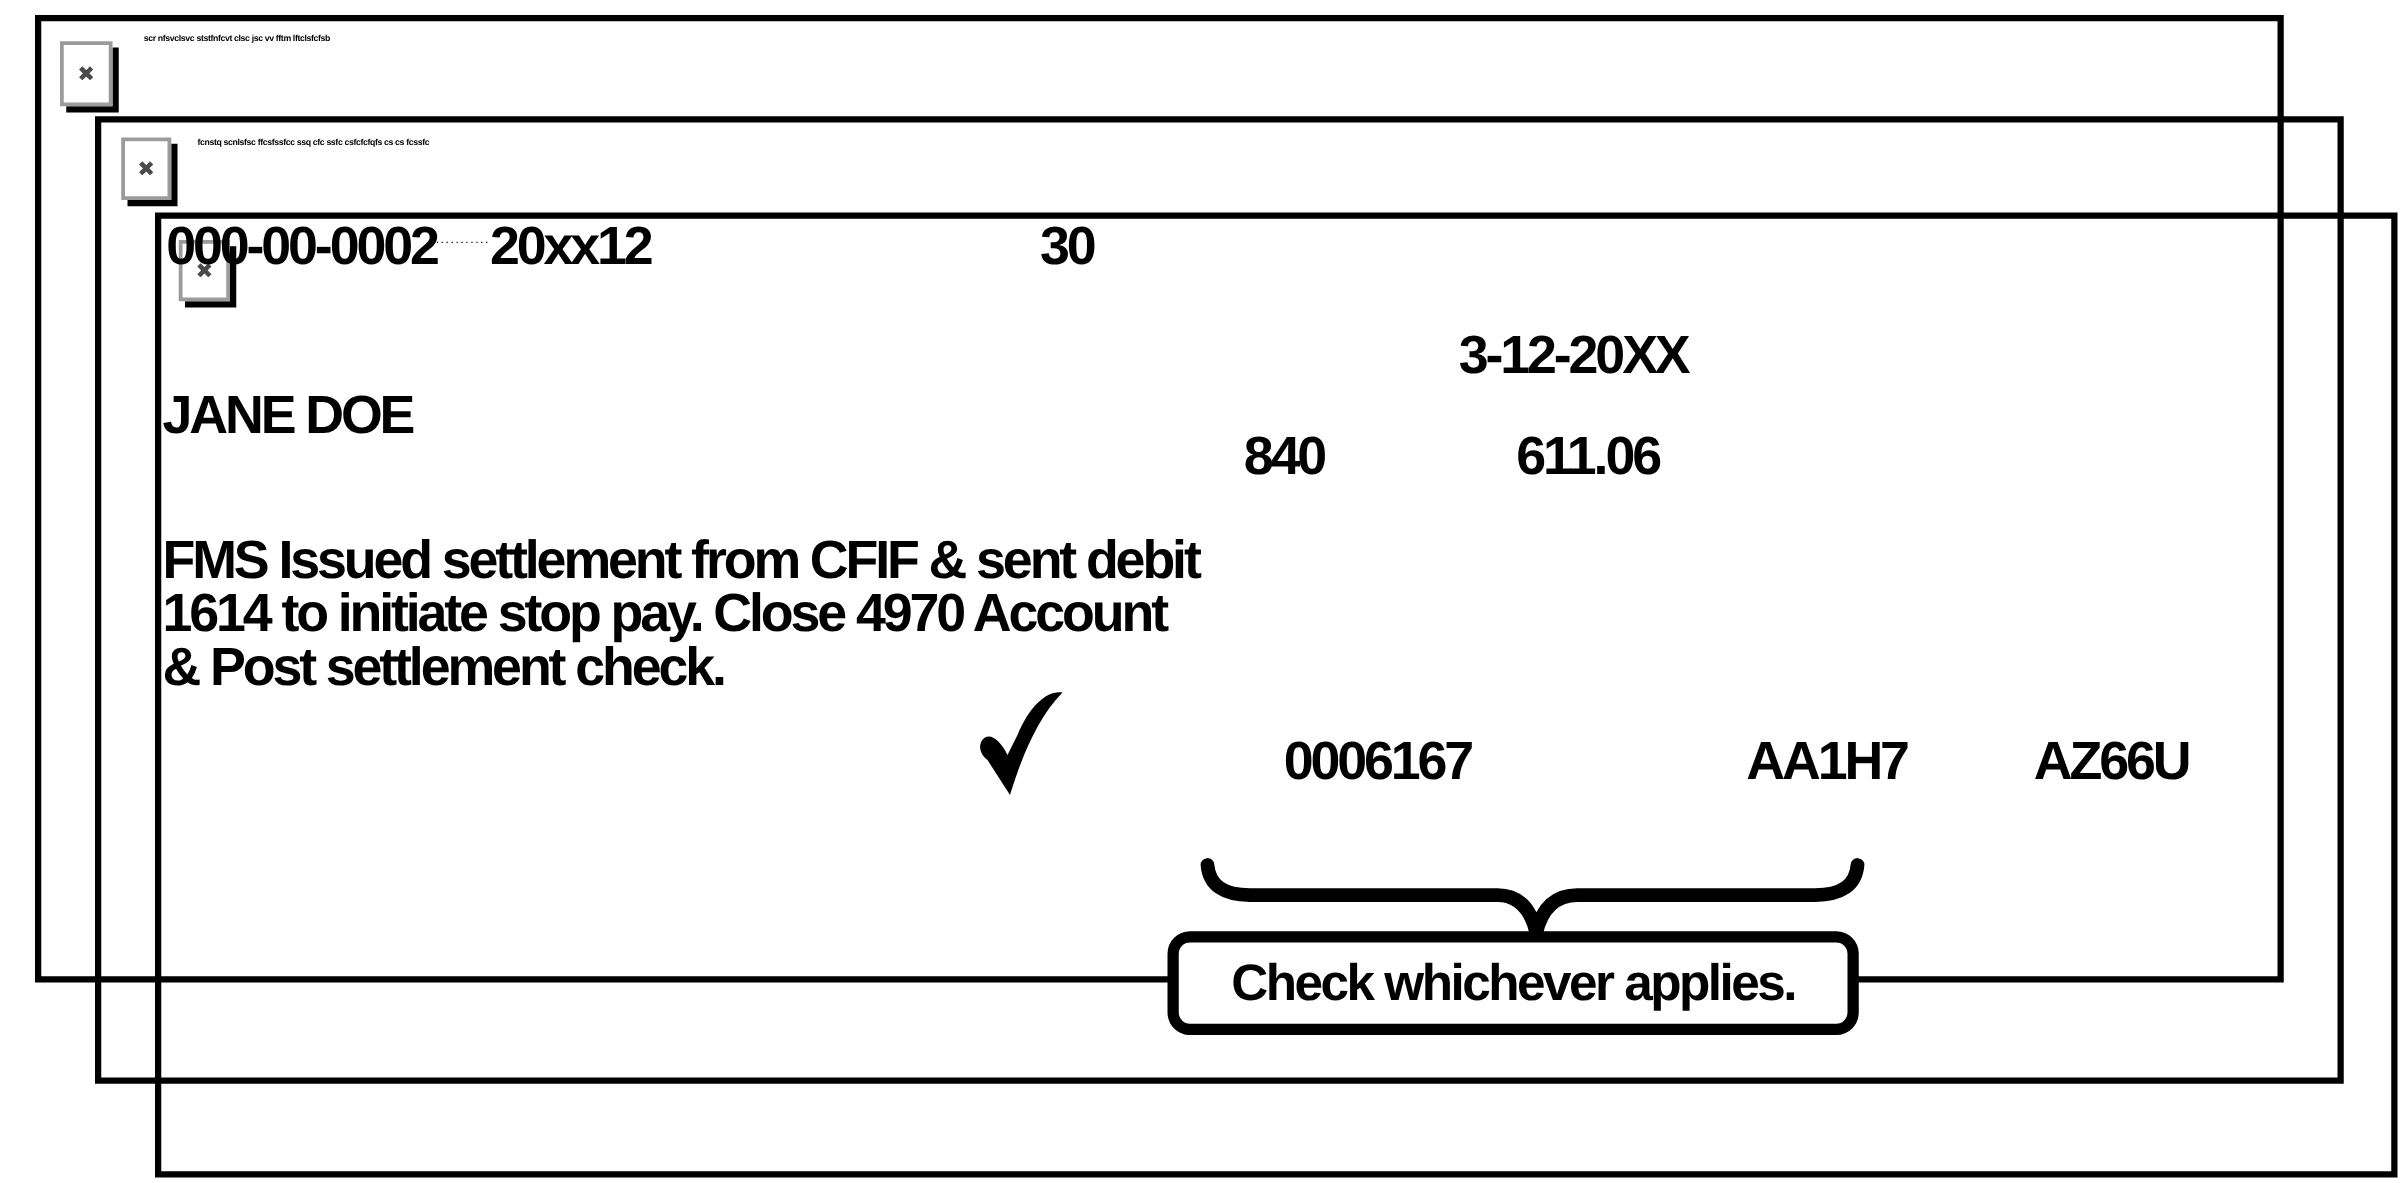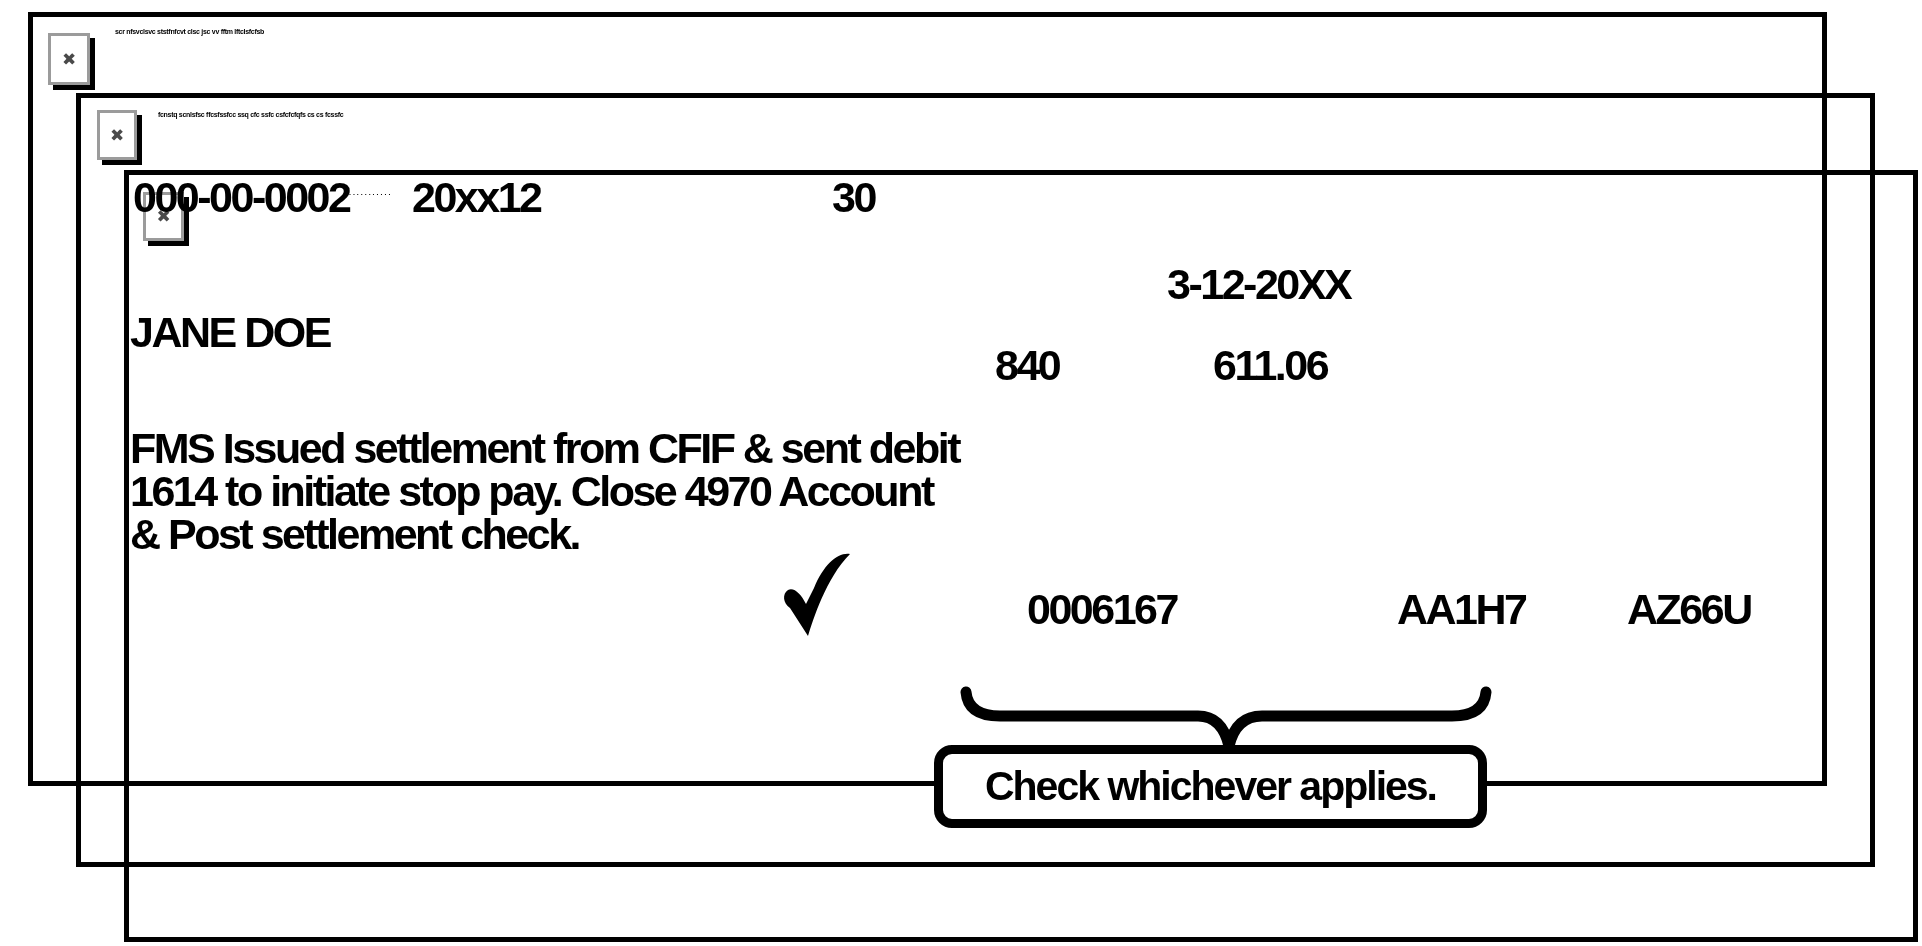--- a/index.html
+++ b/index.html
@@ -29,21 +29,21 @@
   }
   #tiny1 { left:115px; top:28px; }
   #tiny2 { left:158px; top:111px; }
   #tiny3 { left:345px; top:189px; letter-spacing:2px; }
 
   .bigtext {
     position:absolute; font-size:43px; font-weight:bold; letter-spacing:-2.5px;
     line-height:1; white-space:nowrap; z-index:2;
   }
   #f-id     { left:133px;  top:176px; }
-  #f-period { left:412px;  top:176px; }
+  #f-period { left:392px;  top:176px; }
   #f-right  { left:832px;  top:176px; }
   #f-name   { left:130px;  top:263px;margin-top:48px; }
   #f-date1  { left:1167px; top:263px; }
   #f-code840{ left:995px;  top:344px; }
   #f-amount { left:1177px; top:344px;margin-left:36px; }
   #f-date2  { left:1407px; top:523px; }
   #f-doc    { left:1027px; top:588px; }
   #f-blk1   { left:1397px; top:588px; }
   #f-blk2   { left:1627px; top:588px; }
 

